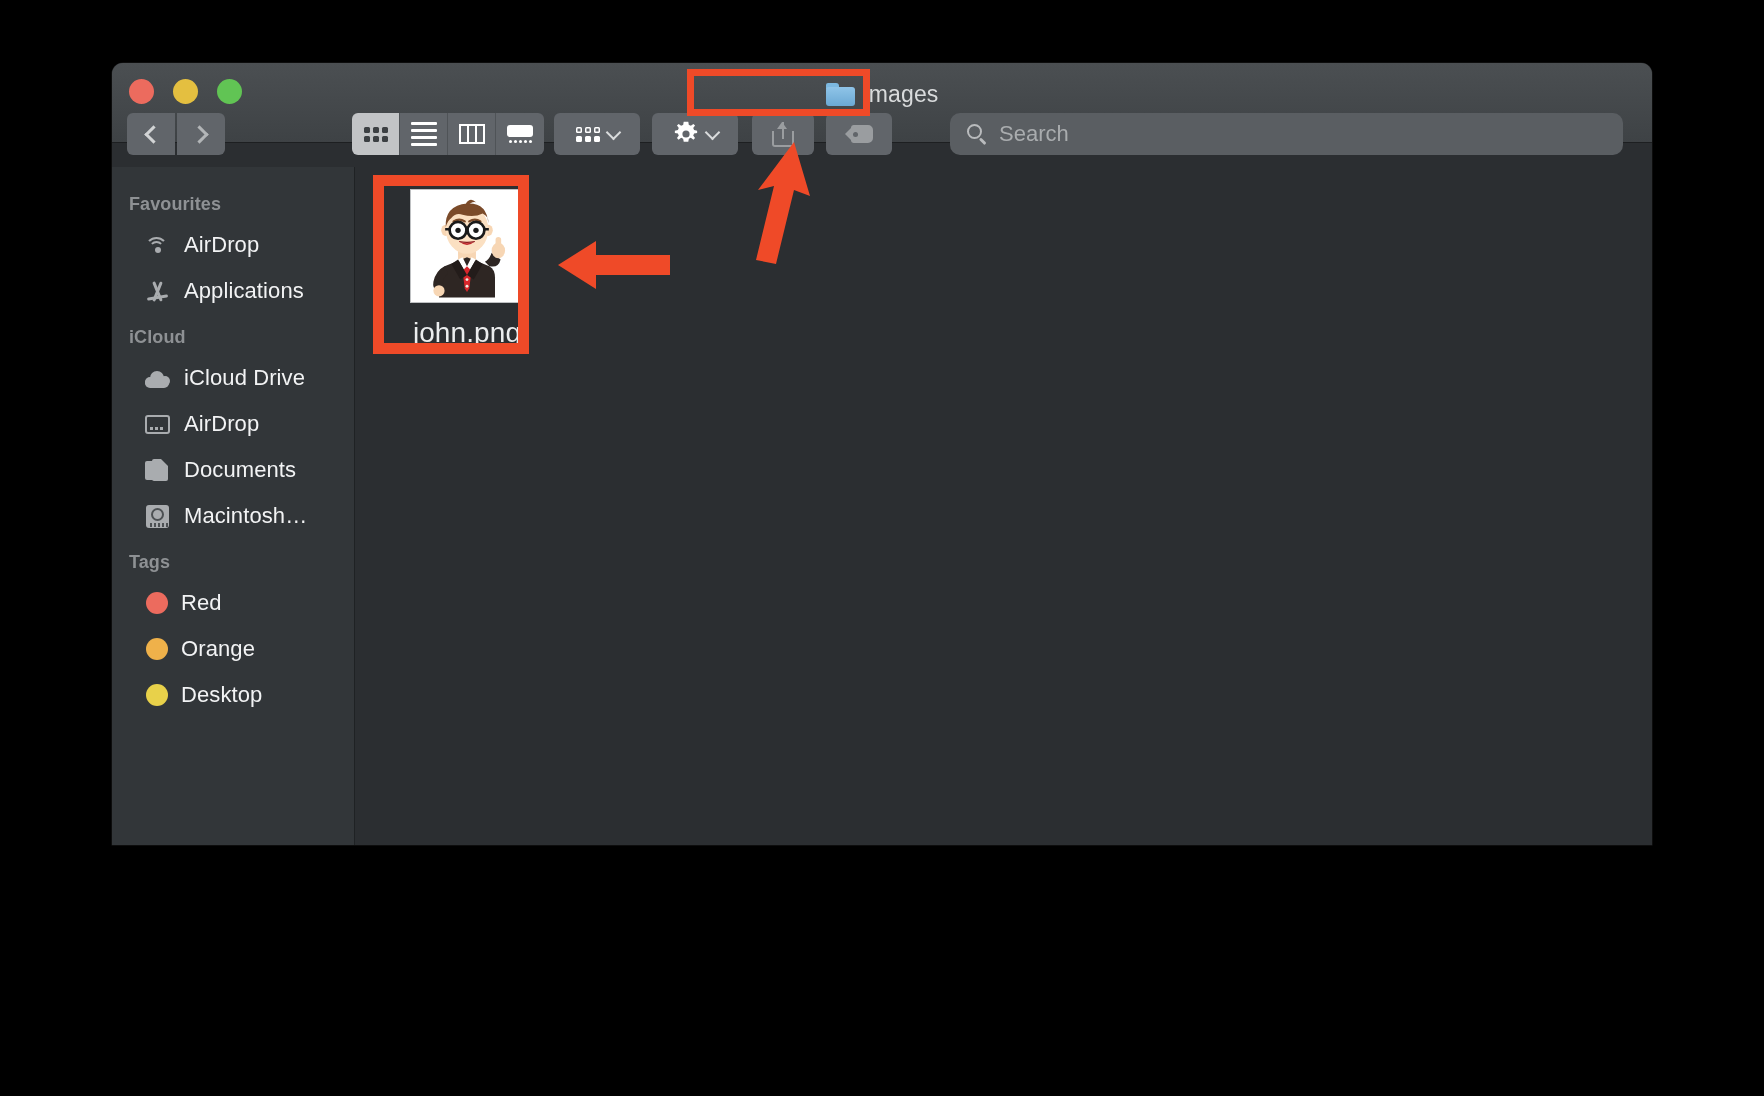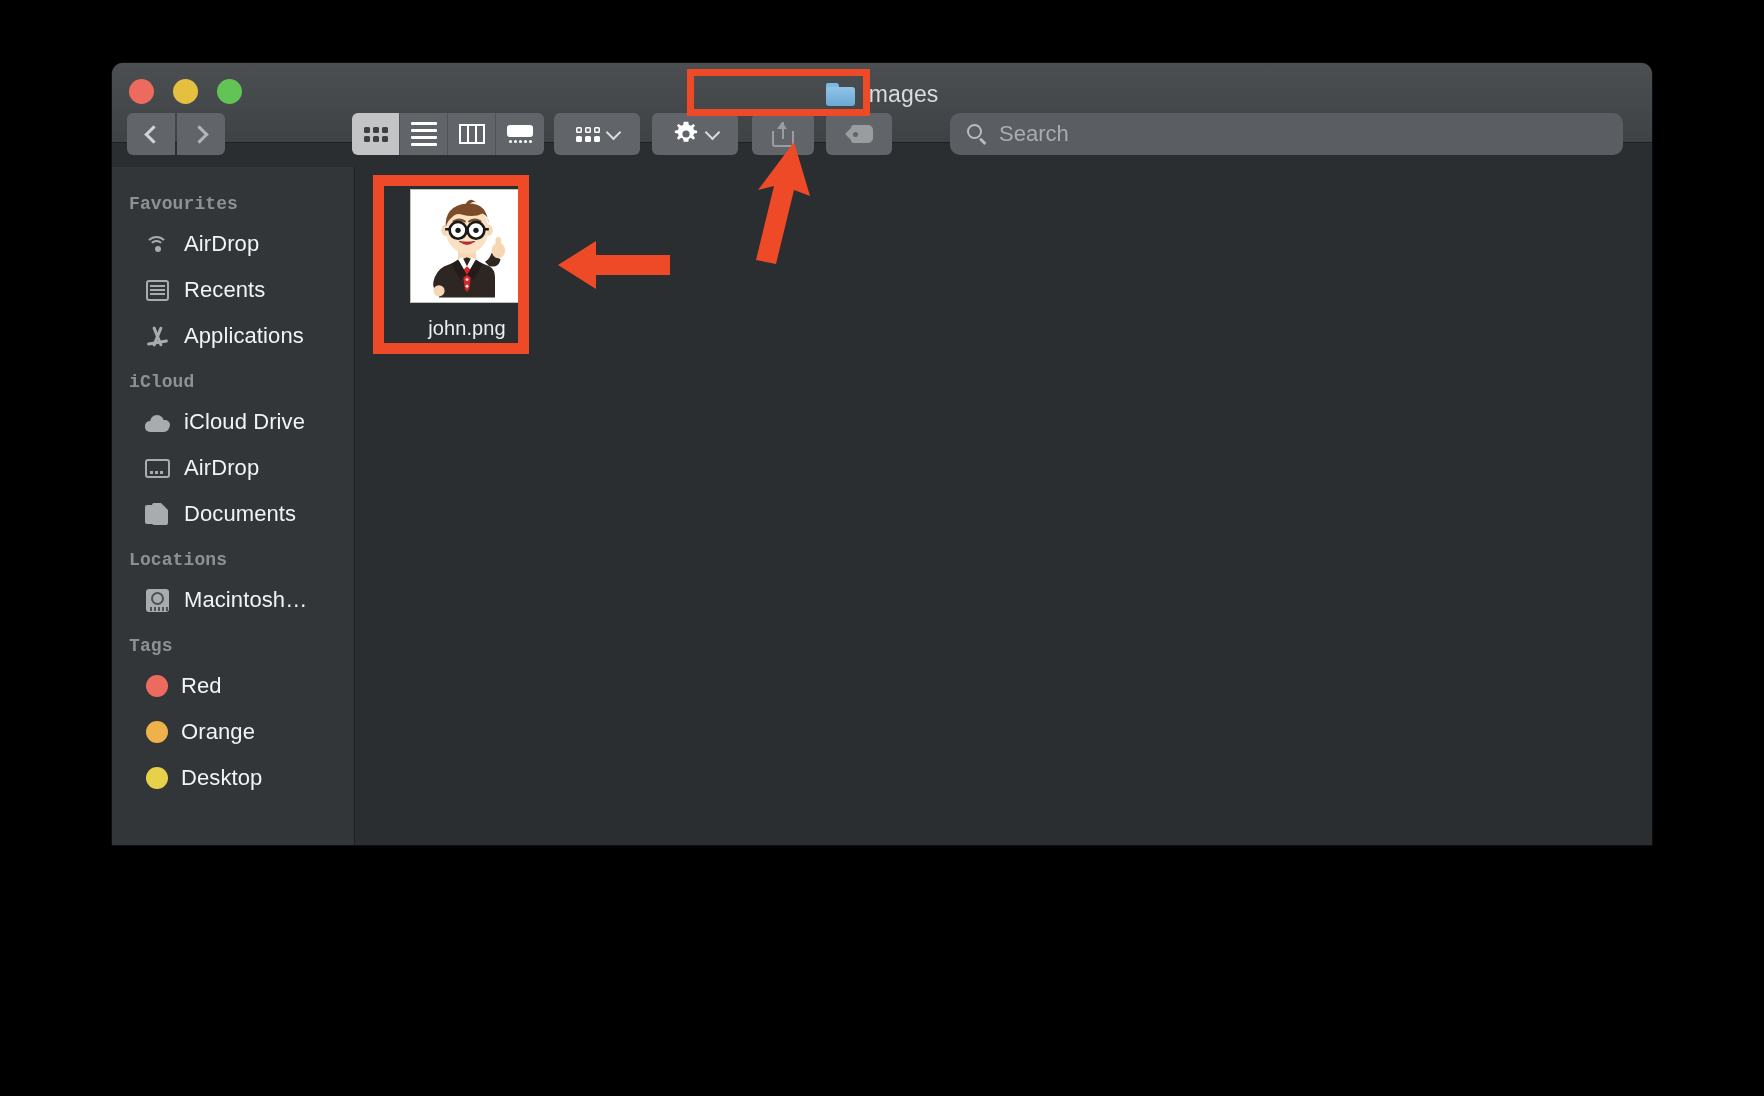--- a/index.html
+++ b/index.html
@@ -279,21 +279,20 @@
     padding-top: 14px;
     overflow: hidden;
     flex: none;
   }
   .sb-header {
     color: #8e9194;
     font-size: 18px;
     font-weight: 700;
     padding: 13px 0 7px 17px;
     letter-spacing: 0.1px;
-    font-family: Liberation Mono, monospace;
   }
   .sb-item {
     display: flex;
     align-items: center;
     gap: 13px;
     height: 46px;
     padding-left: 32px;
     cursor: default;
   }
   .sb-label {
@@ -443,21 +442,21 @@
     width: 114px; height: 114px;
     background: #ffffff;
     border: 1px solid #bfc1c3;
     display: flex;
     align-items: center;
     justify-content: center;
     overflow: hidden;
   }
   .file-name {
     color: #ebedee;
-    font-size: 20px;
+    font-size: 28px;
     font-weight: 400;
     white-space: nowrap;
     letter-spacing: 0.1px;
   }
 
   
   .annot-box {
     position: absolute;
     border: 10px solid #ef4a28;
     pointer-events: none;
@@ -610,29 +609,20 @@
 
         <div class="sb-item">
           <span class="sb-ico ic-airdrop">
             <span class="arc a1"></span>
               <span class="arc a2"></span>
               <span class="dot"></span>
           </span>
           <span class="sb-label">AirDrop</span>
         </div>
 
-        <div class="sb-item">
-          <span class="sb-ico ic-recents">
-            <span class="tray"></span>
-              <span class="ln l1"></span>
-              <span class="ln l2"></span>
-              <span class="ln l3"></span>
-          </span>
-          <span class="sb-label">Recents</span>
-        </div>
 
         <div class="sb-item">
           <span class="sb-ico ic-apps">
             <span class="leg l-left"></span>
               <span class="leg l-right"></span>
               <span class="bar"></span>
           </span>
           <span class="sb-label">Applications</span>
         </div>
 
@@ -663,21 +653,20 @@
 
         <div class="sb-item">
           <span class="sb-ico ic-docs">
             <span class="pg back"></span>
               <span class="pg front"></span>
               <span class="fold"></span>
           </span>
           <span class="sb-label">Documents</span>
         </div>
 
-        <div class="sb-header">Locations</div>
 
         <div class="sb-item">
           <span class="sb-ico ic-disk">
             <span class="case"></span>
               <span class="platter"></span>
             <span class="slots">
                 <i></i>
                 <i></i>
                 <i></i>
                 <i></i>

